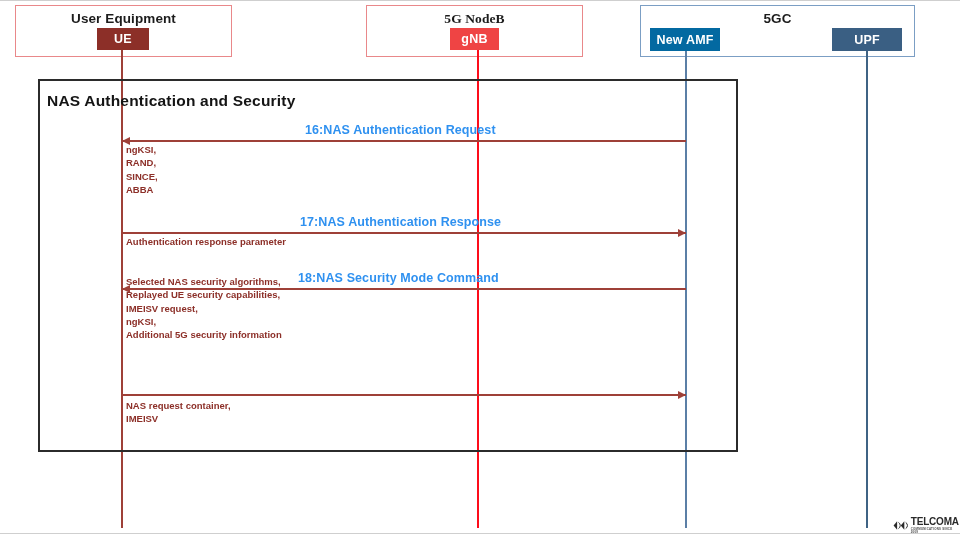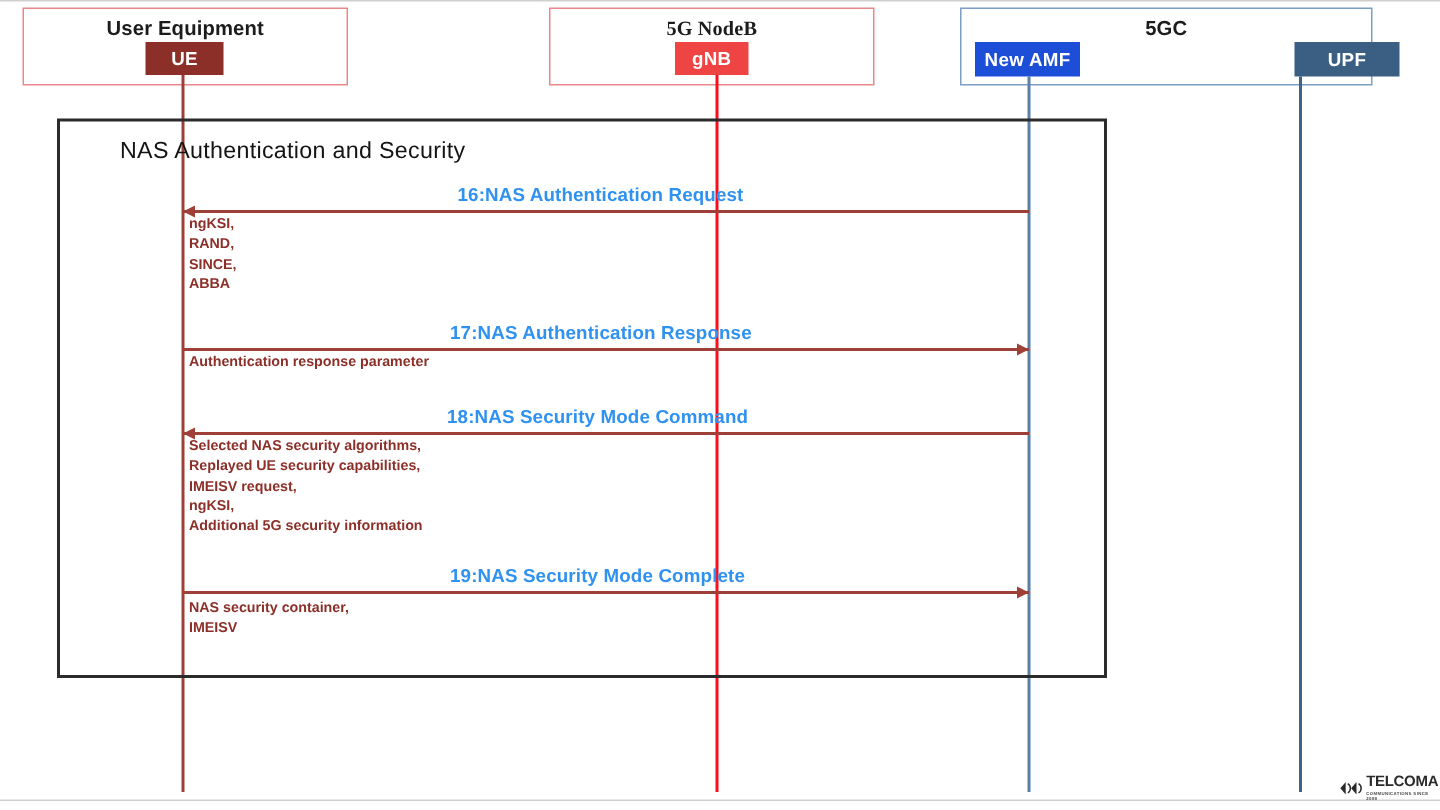--- a/index.html
+++ b/index.html
@@ -46,46 +46,45 @@
   .actor-chip {
     position:absolute;
     display:flex; align-items:center; justify-content:center;
     font-size:12.5px; font-weight:700;
     color:#ffffff;
     letter-spacing:.2px;
     white-space:nowrap;
   }
   .chip-ue  { background:#8c2f28; }
   .chip-gnb { background:#ef4444; }
-  .chip-amf { background:#1d4ed8; }
+  .chip-amf { background:#0369a1; }
   .chip-upf { background:#3a5f83; }
 
   
   .lifeline {
     position:absolute; width:2px;
   }
   .ll-ue  { background:#9e4038; }
   .ll-gnb { background:#fd0d1b; }
   .ll-amf { background:#5b7fa6; }
   .ll-upf { background:#3f6384; }
 
   
   .frame {
     position:absolute;
     border:2.5px solid #2b2b2b;
     background:transparent;
     pointer-events:none;
   }
   .frame-label {
     position:absolute;
-    font-size:15.5px; font-weight:400;
+    font-size:15.5px; font-weight:700;
     color:#141414;
     letter-spacing:.2px;
     white-space:nowrap;
-    margin-left:33px;
   }
 
   
   .msg-line {
     position:absolute;
     height:2px;
     background:#9e4038;
   }
   .arrow-head {
     position:absolute;
@@ -157,21 +156,21 @@
   </div>
 
   <div class="actor-chip chip-gnb" style="left:450px; top:28px; width:49px; height:22px;">
     <span>gNB</span>
   </div>
 
   <div class="actor-chip chip-amf" style="left:650px; top:28px; width:70px; height:23px;">
     <span>New AMF</span>
   </div>
 
-  <div class="actor-chip chip-upf" style="left:832px; top:28px; width:70px; height:23px;margin-left:31px;">
+  <div class="actor-chip chip-upf" style="left:832px; top:28px; width:70px; height:23px;">
     <span>UPF</span>
   </div>
 
   <div class="lifeline ll-ue" style="left:121px; top:50px; height:478px;"></div>
   <div class="lifeline ll-gnb" style="left:477px; top:50px; height:478px;"></div>
   <div class="lifeline ll-amf" style="left:685px; top:51px; height:477px;"></div>
   <div class="lifeline ll-upf" style="left:866px; top:51px; height:477px;"></div>
 
   <div class="frame" style="left:38px; top:79px; width:700px; height:373px;"></div>
   <div class="frame-label" style="left:47px; top:92px;">NAS Authentication and Security</div>
@@ -189,33 +188,32 @@
   <div class="msg-label" style="left:300px; top:215px;">17:NAS Authentication Response</div>
   <div class="msg-line" style="left:122px; top:232px; width:564px;"></div>
   <div class="arrow-head arrow-right" style="left:678px; top:228.5px;"></div>
   <div class="msg-params" style="left:126px; top:235px;">
     <div>Authentication response parameter</div>
   </div>
 
   <div class="msg-label" style="left:298px; top:271px;">18:NAS Security Mode Command</div>
   <div class="msg-line" style="left:122px; top:288px; width:564px;"></div>
   <div class="arrow-head arrow-left" style="left:122px; top:284.5px;"></div>
-  <div class="msg-params" style="left:126px; top:291px;">
+  <div class="msg-params" style="left:126px; top:275px;">
     <div>Selected NAS security algorithms,</div>
     <div>Replayed UE security capabilities,</div>
     <div>IMEISV request,</div>
     <div>ngKSI,</div>
     <div>Additional 5G security information</div>
   </div>
 
-  <div class="msg-label" style="left:300px; top:377px;">19:NAS Security Mode Complete</div>
   <div class="msg-line" style="left:122px; top:394px; width:564px;"></div>
   <div class="arrow-head arrow-right" style="left:678px; top:390.5px;"></div>
   <div class="msg-params" style="left:126px; top:399px;">
-    <div>NAS security container,</div>
+    <div>NAS request container,</div>
     <div>IMEISV</div>
   </div>
 
   <div class="brand" style="left:893px; top:517px;">
     <svg class="brand-mark" width="15" height="11" viewBox="0 0 15 11">
       <path d="M4.2 1.2 L4.2 9.8 L0.6 5.5 Z" fill="#2a2a2a"></path>
       <path d="M5.6 2.4 A3.6 3.6 0 0 1 5.6 8.6" stroke="#2a2a2a" stroke-width="1" fill="none"></path>
       <path d="M11.5 1.2 L11.5 9.8 L7.9 5.5 Z" fill="#2a2a2a"></path>
       <path d="M12.9 2.4 A3.6 3.6 0 0 1 12.9 8.6" stroke="#2a2a2a" stroke-width="1" fill="none"></path>
     </svg>

